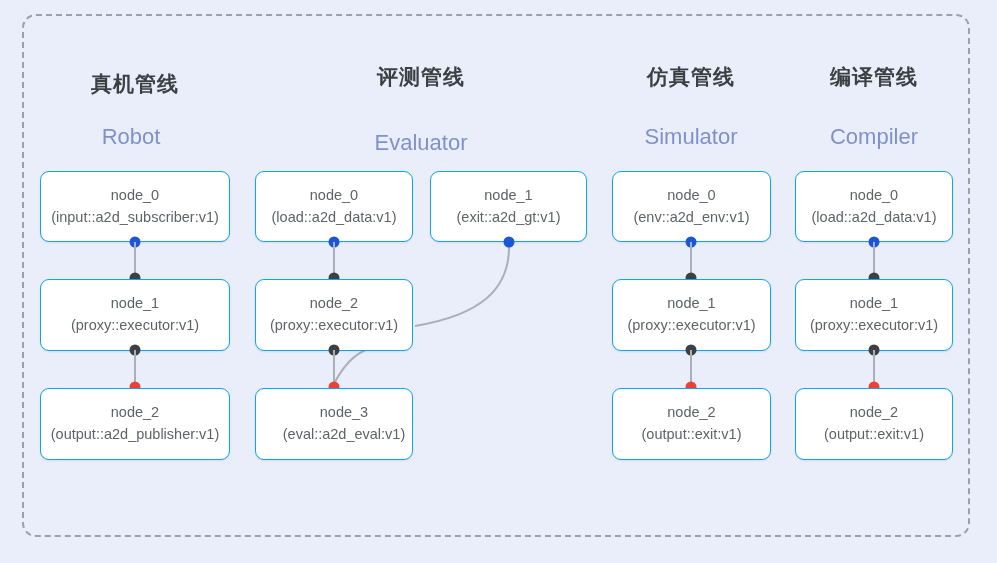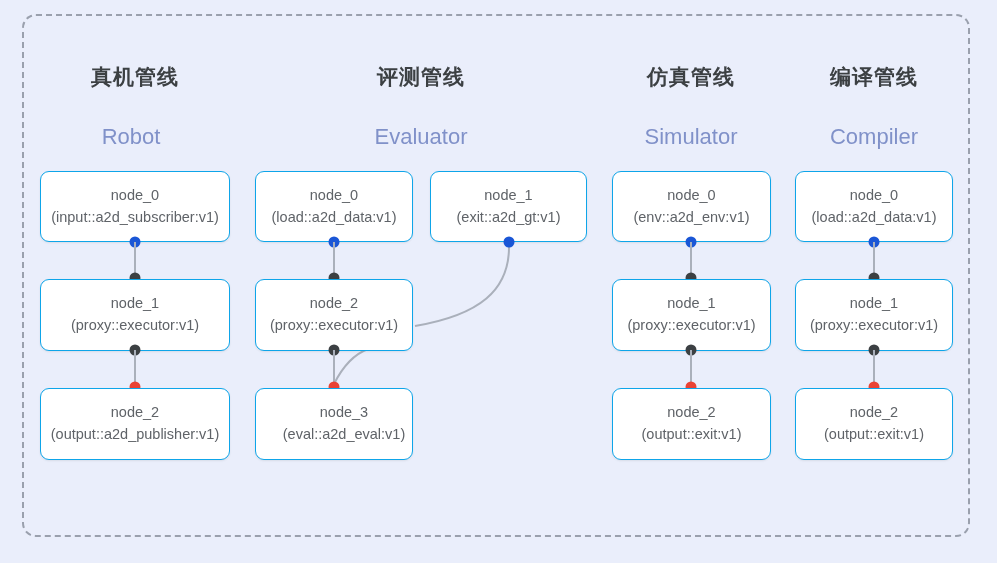--- a/index.html
+++ b/index.html
@@ -113,21 +113,21 @@
 
 <div id="canvas">
 
   <div class="dashed-frame"></div>
 
   <svg class="edges">
     <path d="M 509 247 C 509 290 480 315 415 326"></path>
     <path d="M 368 349 C 352 355 342 368 334 384"></path>
   </svg>
 
-  <div class="col-title-cn" style="left:135px; top:63px;font-family:Liberation Serif, serif;">真机管线</div>
+  <div class="col-title-cn" style="left:135px; top:70px;font-family:Liberation Serif, serif;">真机管线</div>
   <div class="col-title-en" style="left:131px; top:124px;">Robot</div>
 
   <div class="node" style="left:40px; top:171px; width:190px; height:71px;">
     <div class="node-title">node_0</div>
     <div class="node-sub">(input::a2d_subscriber:v1)</div>
   </div>
   <div class="port port-out-blue" style="left:135px; top:242px;"></div>
   <div class="edge-line" style="left:135px; top:242px; height:36px;"></div>
   <div class="port port-black" style="left:135px; top:278px;"></div>
 
@@ -138,21 +138,21 @@
   <div class="port port-black" style="left:135px; top:350px;"></div>
   <div class="edge-line" style="left:135px; top:350px; height:37px;"></div>
   <div class="port port-red" style="left:135px; top:387px;"></div>
 
   <div class="node" style="left:40px; top:388px; width:190px; height:72px;">
     <div class="node-title">node_2</div>
     <div class="node-sub">(output::a2d_publisher:v1)</div>
   </div>
 
   <div class="col-title-cn" style="left:421px; top:63px;">评测管线</div>
-  <div class="col-title-en" style="left:421px; top:124px;">Evaluator</div>
+  <div class="col-title-en" style="left:421px; top:130px;">Evaluator</div>
 
   <div class="node" style="left:255px; top:171px; width:158px; height:71px;">
     <div class="node-title">node_0</div>
     <div class="node-sub">(load::a2d_data:v1)</div>
   </div>
   <div class="port port-out-blue" style="left:334px; top:242px;"></div>
   <div class="edge-line" style="left:334px; top:242px; height:36px;"></div>
   <div class="port port-black" style="left:334px; top:278px;"></div>
 
   <div class="node" style="left:430px; top:171px; width:157px; height:71px;">

